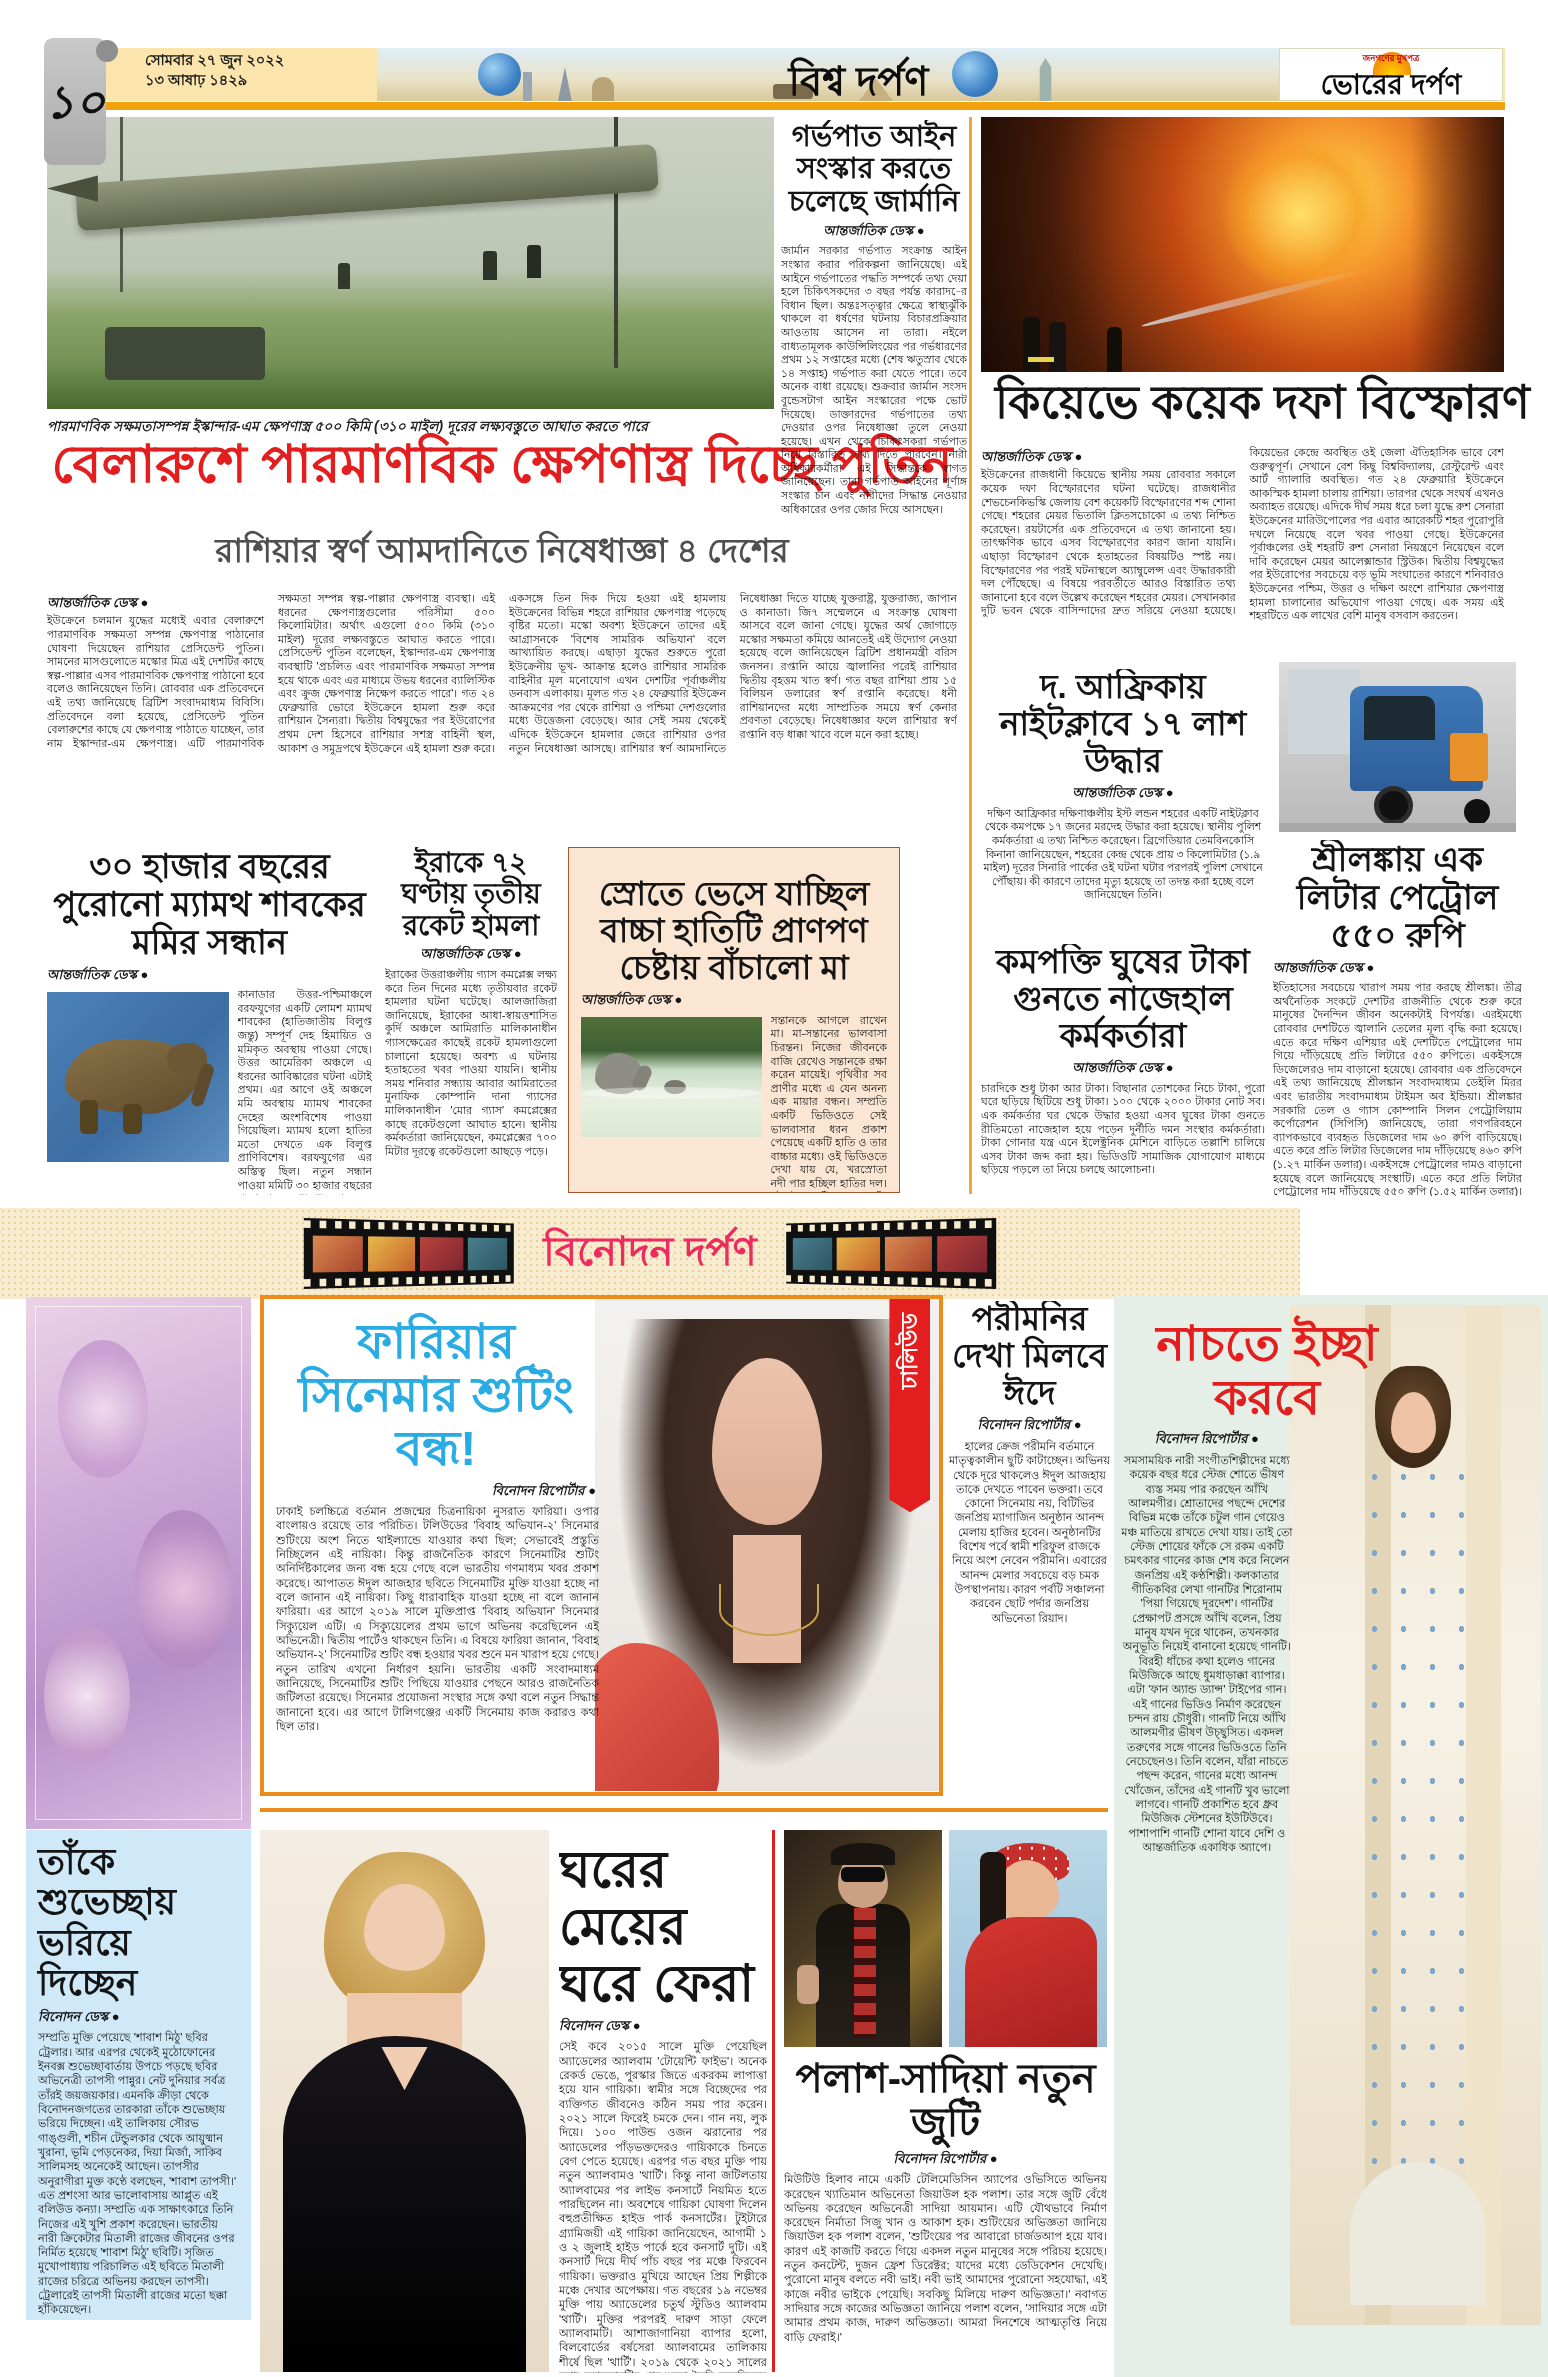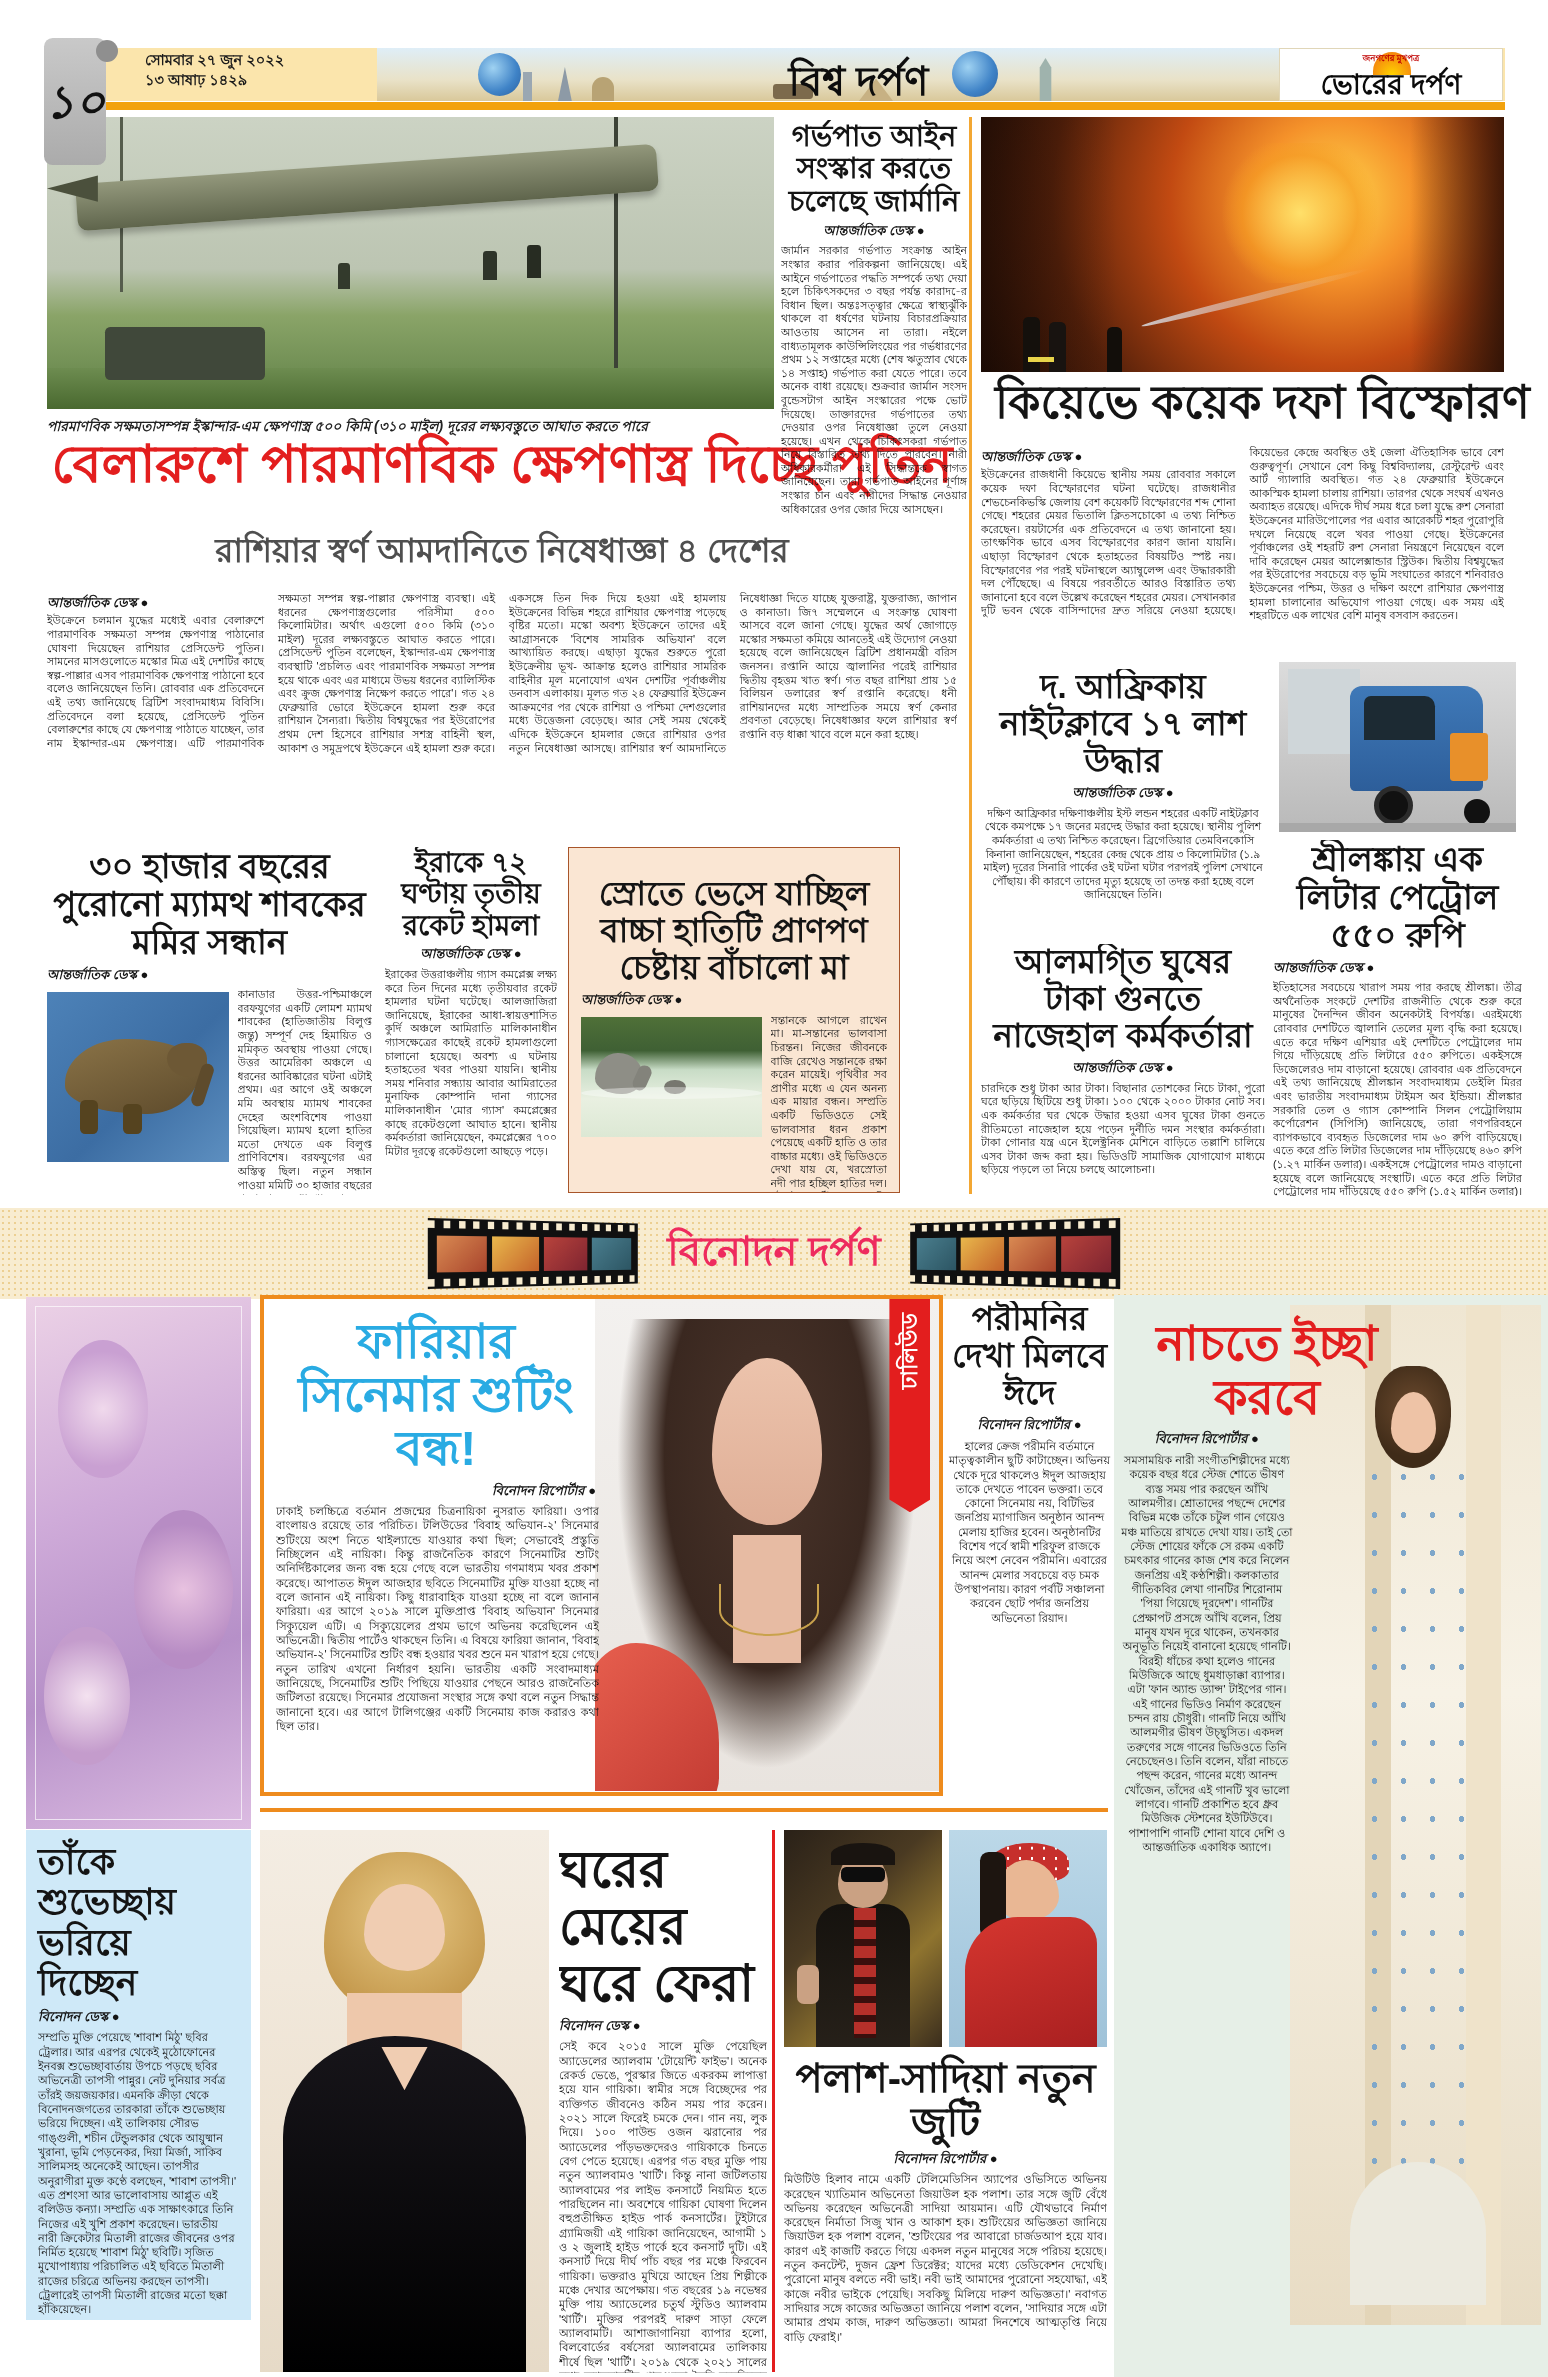--- a/index.html
+++ b/index.html
@@ -32,21 +32,21 @@
   .brand-sun{position:absolute;left:93px;top:3.4px;width:38px;height:22.4px;border-radius:38px 38px 0 0;
              background:radial-gradient(circle at 50% 100%,#ffd400 0%,#f58a0e 70%);}
   .brand-tag{position:absolute;left:0;top:2.6px;width:100%;text-align:center;font-size:8.6px;color:#c00000;font-weight:bold;}
   .brand-name{position:absolute;left:0;top:13.8px;width:100%;text-align:center;font-size:28px;font-weight:800;color:#0a0a0a;}
   
   .v-orange{left:969px;top:117px;width:2.6px;height:1077px;background:#f3a733;}
   .red-head{color:#e31e1e;}
   .gray-sub{color:#4f4f4f;}
   .box-ele{background:#fae6d3;border:1.7px solid #a8552a;box-sizing:border-box;}
   
-  .ent-band{left:0;top:1208px;width:1548px;height:91px;background:#f8ecd0;
+  .ent-band{left:0;top:1208px;width:1300px;height:91px;background:#f8ecd0;
             background-image:radial-gradient(#eccf92 1px,transparent 1px);background-size:6px 6px;}
   .ent-band-inner{position:absolute;left:0;top:12px;width:100%;display:flex;justify-content:center;align-items:center;gap:17px;}
   .strip{width:217px;height:65px;background:#101010;display:flex;align-items:center;gap:5.2px;
          padding:10.3px 7.7px;box-sizing:border-box;position:relative;}
   .strip::before,.strip::after{content:"";position:absolute;left:0;width:100%;height:6.9px;
          background:repeating-linear-gradient(90deg,#f8ecd0 0 6px,#101010 6px 13.8px);}
   .strip::before{top:1.7px;} .strip::after{bottom:1.7px;}
   .strip .fr{flex:1;height:34px;}
   .strip.sl{transform:perspective(361px) rotateY(16deg);}
   .strip.sr{transform:perspective(361px) rotateY(-16deg);}
@@ -155,21 +155,21 @@
     <div class="just">ইউক্রেনের রাজধানী কিয়েভে স্থানীয় সময় রোববার সকালে কয়েক দফা বিস্ফোরণের ঘটনা ঘটেছে। রাজধানীর শেভচেনকিভস্কি জেলায় বেশ কয়েকটি বিস্ফোরণের শব্দ শোনা গেছে। শহরের মেয়র ভিতালি ক্লিতসচোকো এ তথ্য নিশ্চিত করেছেন। রয়টার্সের এক প্রতিবেদনে এ তথ্য জানানো হয়। তাৎক্ষণিক ভাবে এসব বিস্ফোরণের কারণ জানা যায়নি। এছাড়া বিস্ফোরণ থেকে হতাহতের বিষয়টিও স্পষ্ট নয়। বিস্ফোরণের পর পরই ঘটনাস্থলে অ্যাম্বুলেন্স এবং উদ্ধারকারী দল পৌঁছেছে। এ বিষয়ে পরবর্তীতে আরও বিস্তারিত তথ্য জানানো হবে বলে উল্লেখ করেছেন শহরের মেয়র। সেখানকার দুটি ভবন থেকে বাসিন্দাদের দ্রুত সরিয়ে নেওয়া হয়েছে। কিয়েভের কেন্দ্রে অবস্থিত ওই জেলা ঐতিহাসিক ভাবে বেশ গুরুত্বপূর্ণ। সেখানে বেশ কিছু বিশ্ববিদ্যালয়, রেস্টুরেন্ট এবং আর্ট গ্যালারি অবস্থিত। গত ২৪ ফেব্রুয়ারি ইউক্রেনে আকস্মিক হামলা চালায় রাশিয়া। তারপর থেকে সংঘর্ষ এখনও অব্যাহত রয়েছে। এদিকে দীর্ঘ সময় ধরে চলা যুদ্ধে রুশ সেনারা ইউক্রেনের মারিউপোলের পর এবার আরেকটি শহর পুরোপুরি দখলে নিয়েছে বলে খবর পাওয়া গেছে। ইউক্রেনের পূর্বাঞ্চলের ওই শহরটি রুশ সেনারা নিয়ন্ত্রণে নিয়েছেন বলে দাবি করেছেন মেয়র আলেক্সান্ডার স্ট্রিউক। দ্বিতীয় বিশ্বযুদ্ধের পর ইউরোপের সবচেয়ে বড় ভূমি সংঘাতের কারণে শনিবারও ইউক্রেনের পশ্চিম, উত্তর ও দক্ষিণ অংশে রাশিয়ার ক্ষেপণাস্ত্র হামলা চালানোর অভিযোগ পাওয়া গেছে। এক সময় এই শহরটিতে এক লাখের বেশি মানুষ বসবাস করতেন।</div>
   </div>
 
   <div class="abs" style="left:981px;top:669px;width:284px;height:274px;overflow:hidden;">
     <div class="hl ctr" style="font-size:33px;">দ. আফ্রিকায় নাইটক্লাবে ১৭ লাশ উদ্ধার</div>
     <div class="byline ctr">আন্তর্জাতিক ডেস্ক ●</div>
     <div class="body-txt ctr">দক্ষিণ আফ্রিকার দক্ষিণাঞ্চলীয় ইস্ট লন্ডন শহরের একটি নাইটক্লাব থেকে কমপক্ষে ১৭ জনের মরদেহ উদ্ধার করা হয়েছে। স্থানীয় পুলিশ কর্মকর্তারা এ তথ্য নিশ্চিত করেছেন। ব্রিগেডিয়ার তেমবিনকোসি কিনানা জানিয়েছেন, শহরের কেন্দ্র থেকে প্রায় ৩ কিলোমিটার (১.৯ মাইল) দূরের সিনারি পার্কের ওই ঘটনা ঘটার পরপরই পুলিশ সেখানে পৌঁছায়। কী কারণে তাদের মৃত্যু হয়েছে তা তদন্ত করা হচ্ছে বলে জানিয়েছেন তিনি।</div>
   </div>
 
   <div class="abs" style="left:981px;top:944px;width:284px;height:251px;overflow:hidden;">
-    <div class="hl ctr" style="font-size:33px;">আলমগ্তি ঘুষের টাকা গুনতে নাজেহাল কর্মকর্তারা</div>
+    <div class="hl ctr" style="font-size:33px;">কমপক্তি ঘুষের টাকা গুনতে নাজেহাল কর্মকর্তারা</div>
     <div class="byline ctr">আন্তর্জাতিক ডেস্ক ●</div>
     <div class="body-txt just">চারদিকে শুধু টাকা আর টাকা। বিছানার তোশকের নিচে টাকা, পুরো ঘরে ছড়িয়ে ছিটিয়ে শুধু টাকা। ১০০ থেকে ২০০০ টাকার নোট সব। এক কর্মকর্তার ঘর থেকে উদ্ধার হওয়া এসব ঘুষের টাকা গুনতে রীতিমতো নাজেহাল হয়ে পড়েন দুর্নীতি দমন সংস্থার কর্মকর্তারা। টাকা গোনার যন্ত্র এনে ইলেক্ট্রনিক মেশিনে বাড়িতে তল্লাশি চালিয়ে এসব টাকা জব্দ করা হয়। ভিডিওটি সামাজিক যোগাযোগ মাধ্যমে ছড়িয়ে পড়লে তা নিয়ে চলছে আলোচনা।</div>
   </div>
 
   <div class="ph" id="ph-tuktuk" style="left:1279px;top:662px;width:237px;height:170px;">
     <div class="blob" style="left:4%;top:4%;width:30%;height:50%;background:#cfd6d9;"></div>
     <div class="blob" style="left:30%;top:14%;width:56%;height:62%;background:linear-gradient(180deg,#3f79b8,#2d5e9a);border-radius:12px 19px 5.2px 5.2px;"></div>
     <div class="blob" style="left:36%;top:20%;width:30%;height:26%;background:#1c2a33;border-radius:6.9px 10.3px 0 0;"></div>
     <div class="blob" style="left:72%;top:42%;width:16%;height:28%;background:#e8902a;border-radius:3.4px;"></div>
     <div class="blob" style="left:40%;bottom:4%;width:29px;height:29px;background:#111;border-radius:50%;border:5.2px solid #2b2b2b;"></div>

